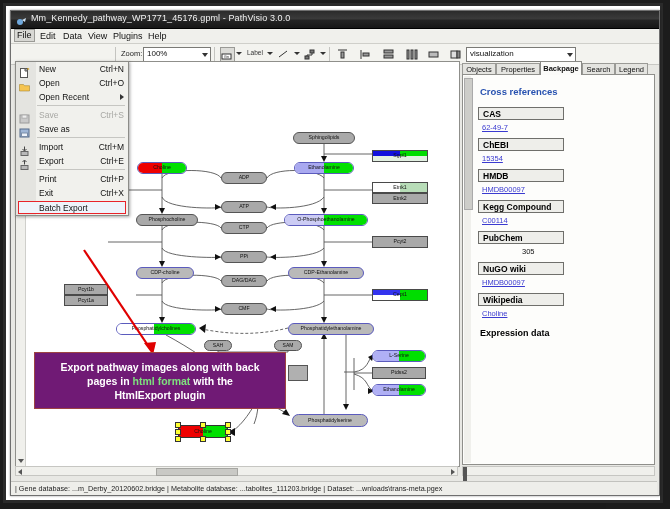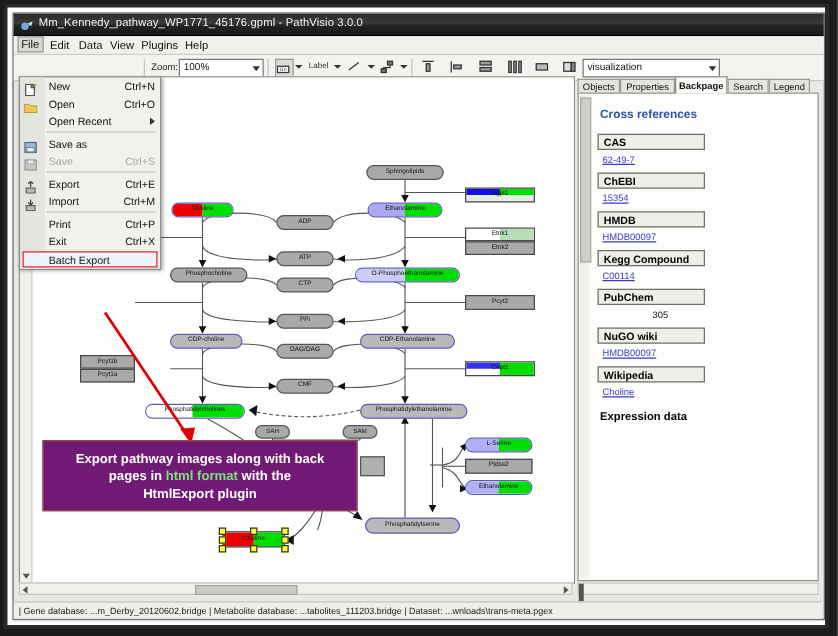--- a/index.html
+++ b/index.html
@@ -497,67 +497,67 @@
 
       <div class="fm-item">
         <span class="lbl">Open Recent</span>
         <span class="sub"></span>
       </div>
 
       <div class="fm-sep">
           <i></i>
         </div>
 
-      <div class="fm-item">
-        <span class="ico">
-          <svg width="11" height="10" viewBox="0 0 11 10">
-              <rect x="1" y="1" width="9" height="8" fill="#9fb6d6" stroke="#556a8a"></rect>
-              <rect x="2.5" y="5" width="6" height="3.5" fill="#eef3fa" stroke="#7a8da8"></rect>
-            </svg>
-        </span>
-        <span class="lbl">Save as</span>
-      </div>
-
       <div class="fm-item disabled">
         <span class="ico">
           <svg width="11" height="10" viewBox="0 0 11 10">
               <rect x="1" y="1" width="9" height="8" fill="#c9c9c9" stroke="#9a9a9a"></rect>
               <rect x="3" y="1" width="5" height="3.2" fill="#eee" stroke="#b0b0b0"></rect>
             </svg>
         </span>
         <span class="lbl">Save</span>
         <span class="acc">Ctrl+S</span>
       </div>
 
+      <div class="fm-item">
+        <span class="ico">
+          <svg width="11" height="10" viewBox="0 0 11 10">
+              <rect x="1" y="1" width="9" height="8" fill="#9fb6d6" stroke="#556a8a"></rect>
+              <rect x="2.5" y="5" width="6" height="3.5" fill="#eef3fa" stroke="#7a8da8"></rect>
+            </svg>
+        </span>
+        <span class="lbl">Save as</span>
+      </div>
+
       <div class="fm-sep">
           <i></i>
         </div>
+
+      <div class="fm-item">
+        <span class="ico">
+          <svg width="11" height="10" viewBox="0 0 11 10">
+              <rect x="2" y="5.5" width="7" height="4" fill="#b9b9b9" stroke="#666"></rect>
+              <path d="M5.5 0.5 v4 M3.5 3 l2 2 l2 -2" stroke="#444" fill="none"></path>
+            </svg>
+        </span>
+        <span class="lbl">Import</span>
+        <span class="acc">Ctrl+M</span>
+      </div>
 
       <div class="fm-item">
         <span class="ico">
           <svg width="11" height="10" viewBox="0 0 11 10">
               <rect x="2" y="5.5" width="7" height="4" fill="#b9b9b9" stroke="#666"></rect>
               <path d="M5.5 4.5 v-4 M3.5 2 l2 -2 l2 2" stroke="#444" fill="none"></path>
             </svg>
         </span>
         <span class="lbl">Export</span>
         <span class="acc">Ctrl+E</span>
       </div>
 
-      <div class="fm-item">
-        <span class="ico">
-          <svg width="11" height="10" viewBox="0 0 11 10">
-              <rect x="2" y="5.5" width="7" height="4" fill="#b9b9b9" stroke="#666"></rect>
-              <path d="M5.5 0.5 v4 M3.5 3 l2 2 l2 -2" stroke="#444" fill="none"></path>
-            </svg>
-        </span>
-        <span class="lbl">Import</span>
-        <span class="acc">Ctrl+M</span>
-      </div>
-
       <div class="fm-sep">
           <i></i>
         </div>
 
       <div class="fm-item">
         <span class="lbl">Print</span>
         <span class="acc">Ctrl+P</span>
       </div>
 
       <div class="fm-item">

